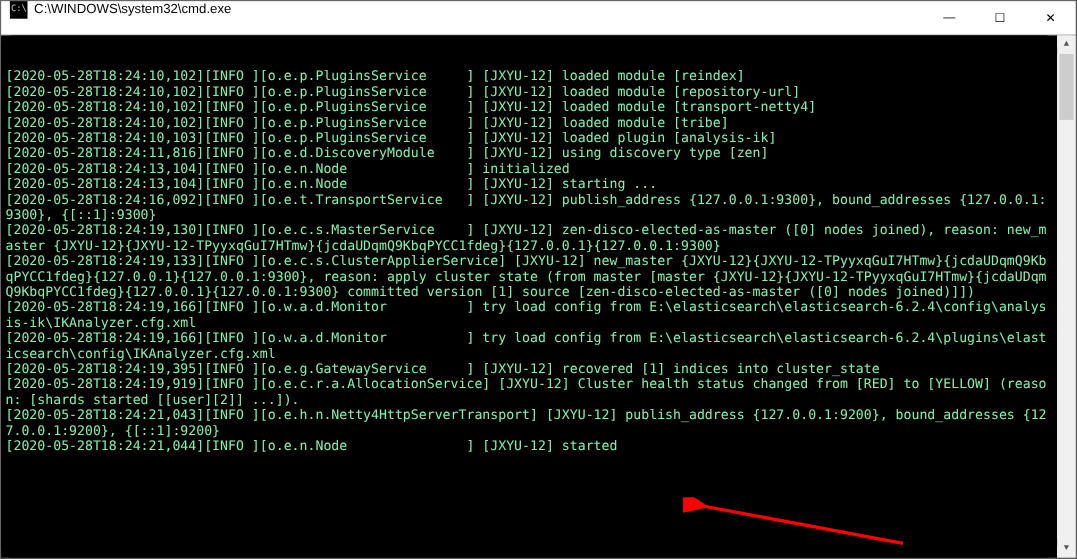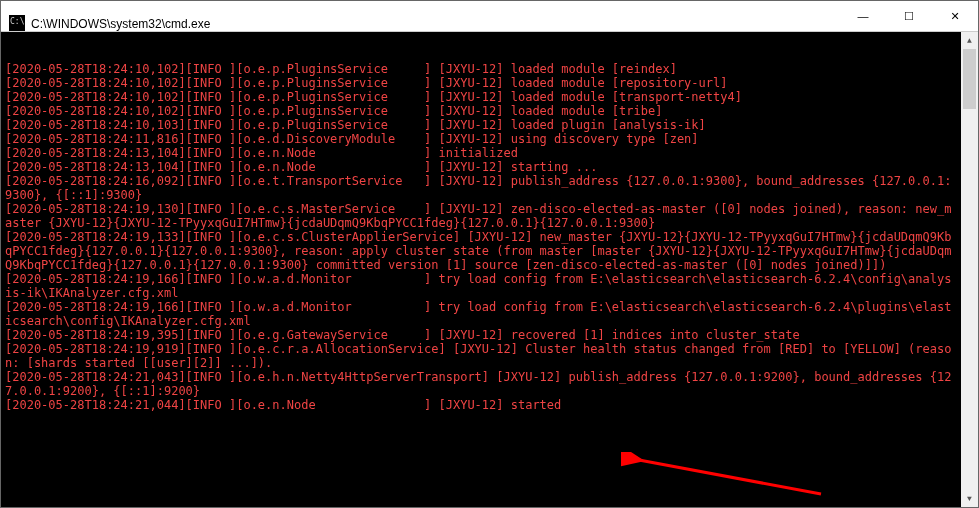--- a/index.html
+++ b/index.html
@@ -18,21 +18,21 @@
     box-sizing: border-box;
     display: flex;
     flex-direction: column;
     background: #000;
   }
   .titlebar {
     height: 30px;
     flex: 0 0 30px;
     background: #fff;
     display: flex;
-    align-items: flex-end;
+    align-items: flex-start;
     border-bottom: 1px solid #ccc;
   }
   .title-icon {
     width: 16px;
     height: 16px;
     margin: 0 6px 0 8px;
     background: #000;
     position: relative;
     display: inline-block;
   }
@@ -69,21 +69,21 @@
   }
   .win-btn.close { width: 46px; }
   .console-wrap {
     flex: 1;
     display: flex;
     overflow: hidden;
   }
   .console {
     flex: 1;
     background: #000;
-    color: #ef4444;
+    color: #86efac;
     font-size: 12px;
     line-height: 14px;
     padding: 2px 4px;
     white-space: pre-wrap;
     word-break: break-all;
     font-family: "NSimSun", "SimSun", Consolas, monospace;
     position: relative;
     border-radius: 11px;
   }
   .scrollbar {

